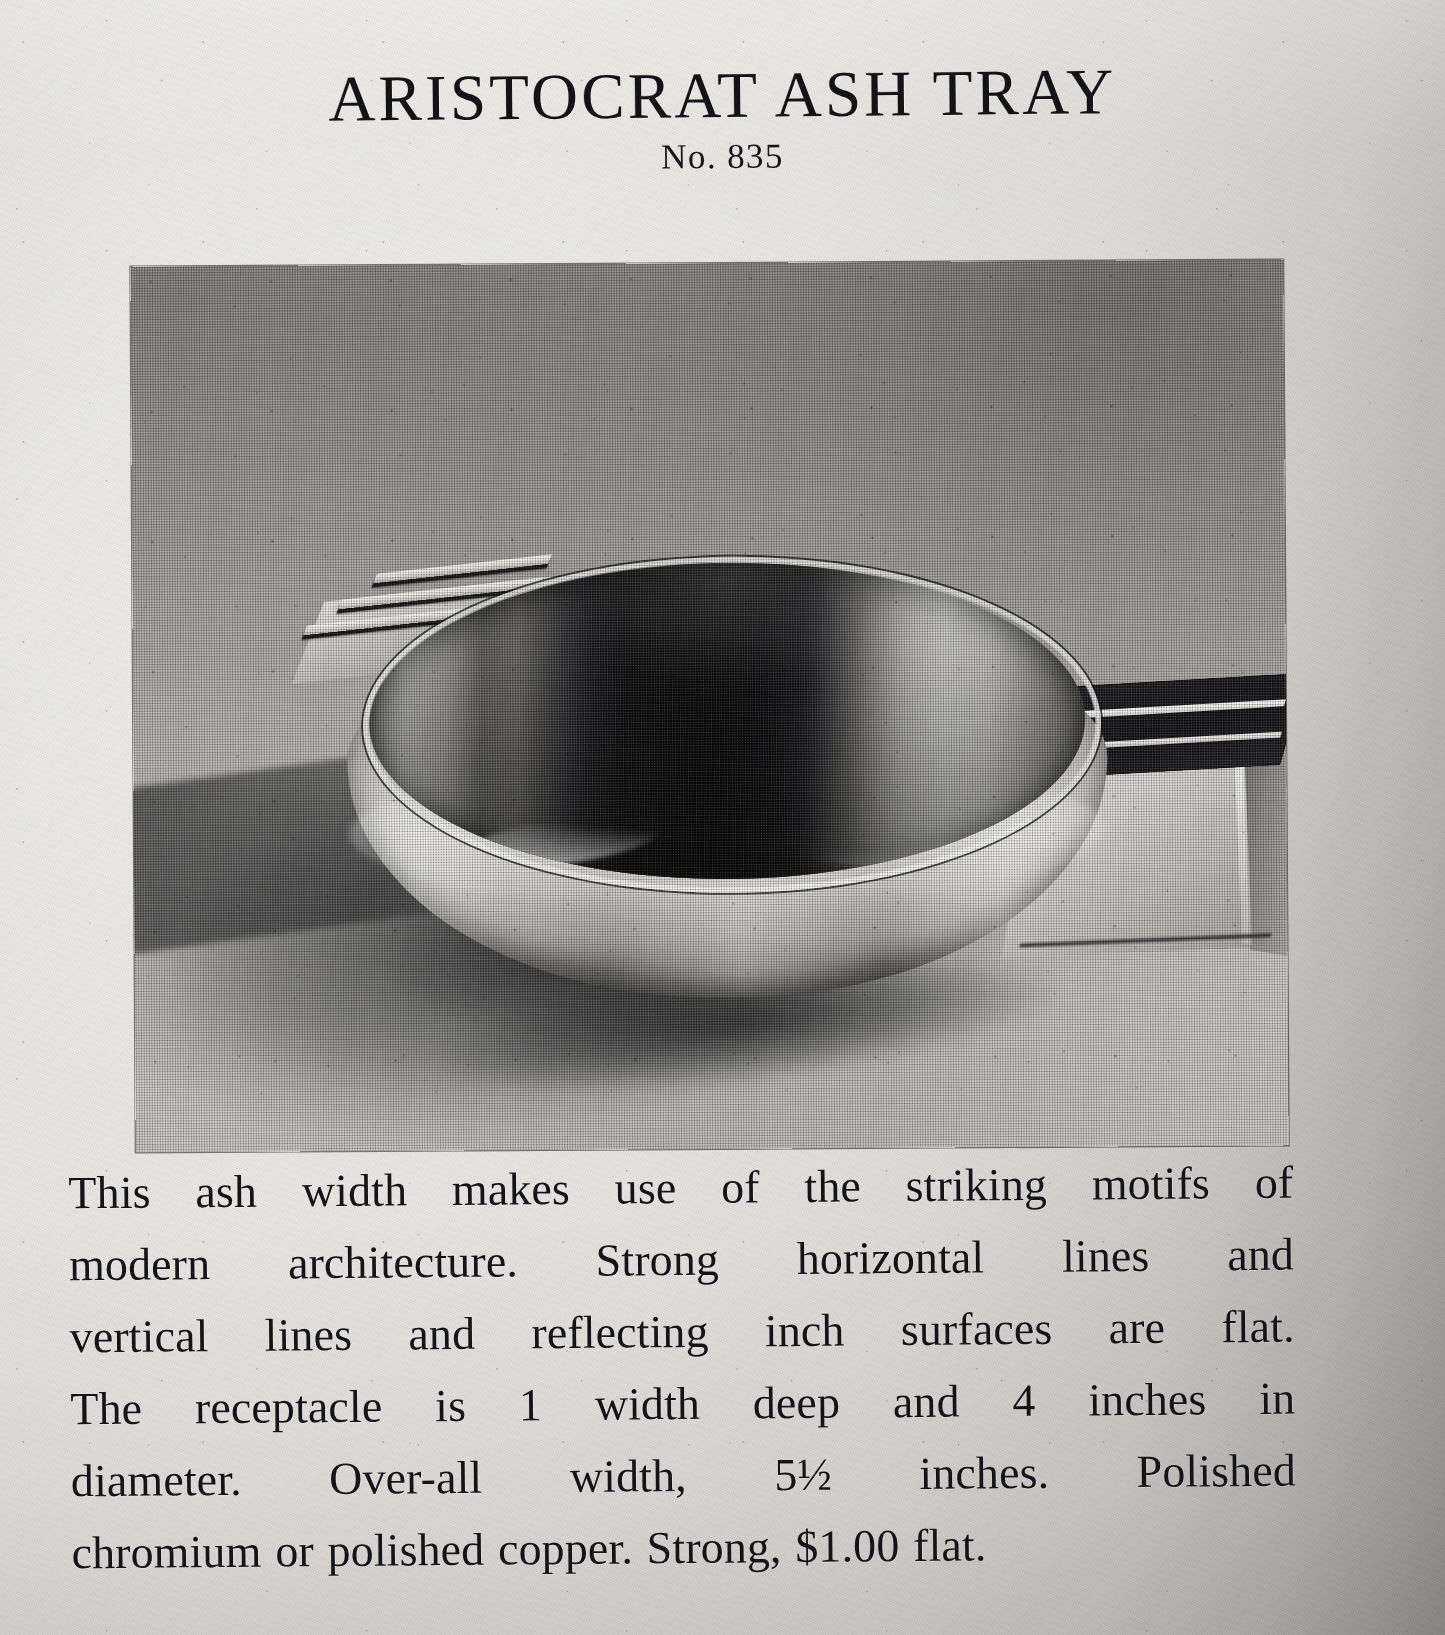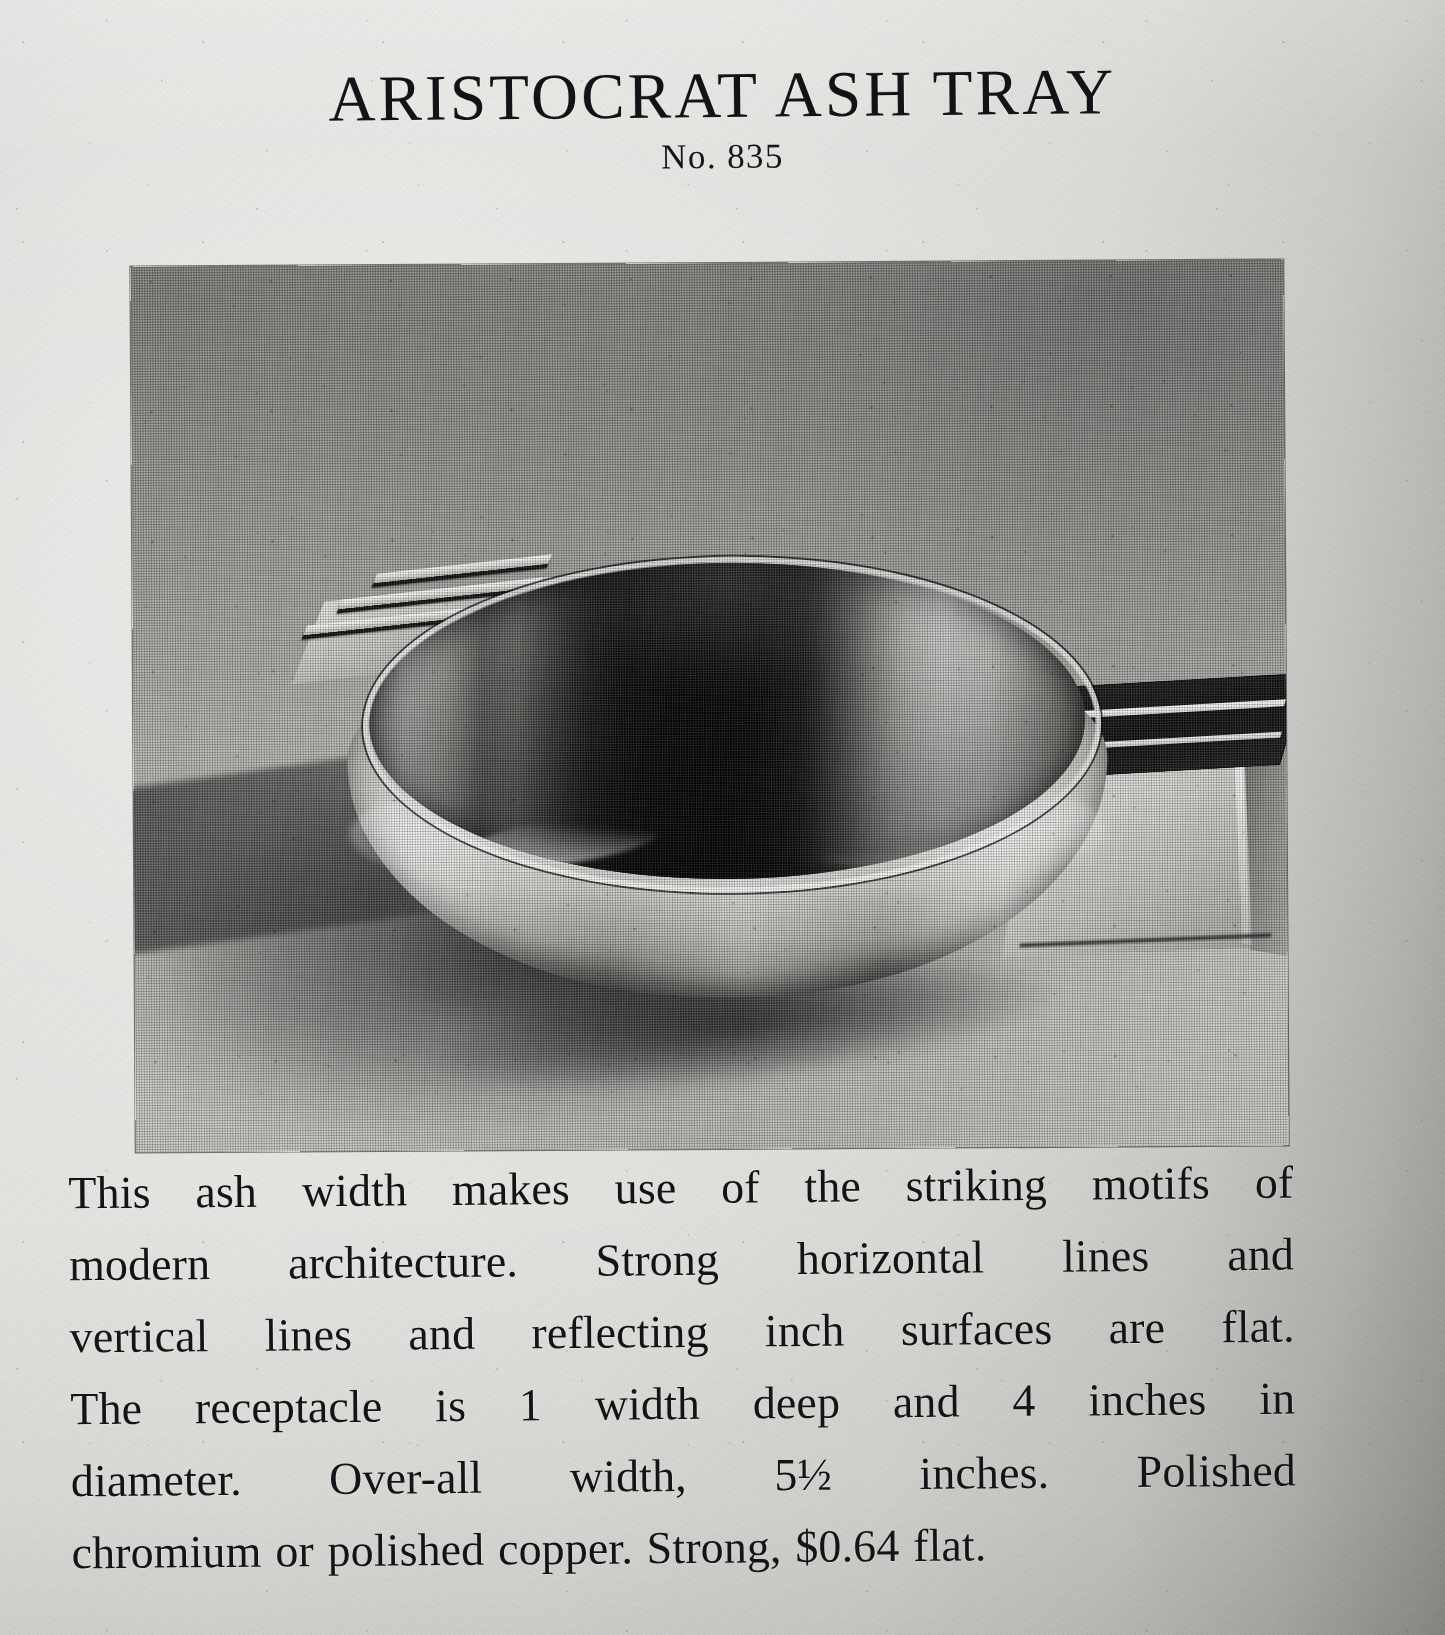--- a/index.html
+++ b/index.html
@@ -567,18 +567,18 @@
         <span>5½</span>
         <span>inches.</span>
         <span>Polished</span>
       </div>
     <div class="copy-line j last">
         <span>chromium</span>
         <span>or</span>
         <span>polished</span>
         <span>copper.</span>
         <span>Strong,</span>
-        <span>$0.64</span>
+        <span>$1.00</span>
         <span>flat.</span>
       </div>
   </div>
 
 </div>
 
 </body></html>

